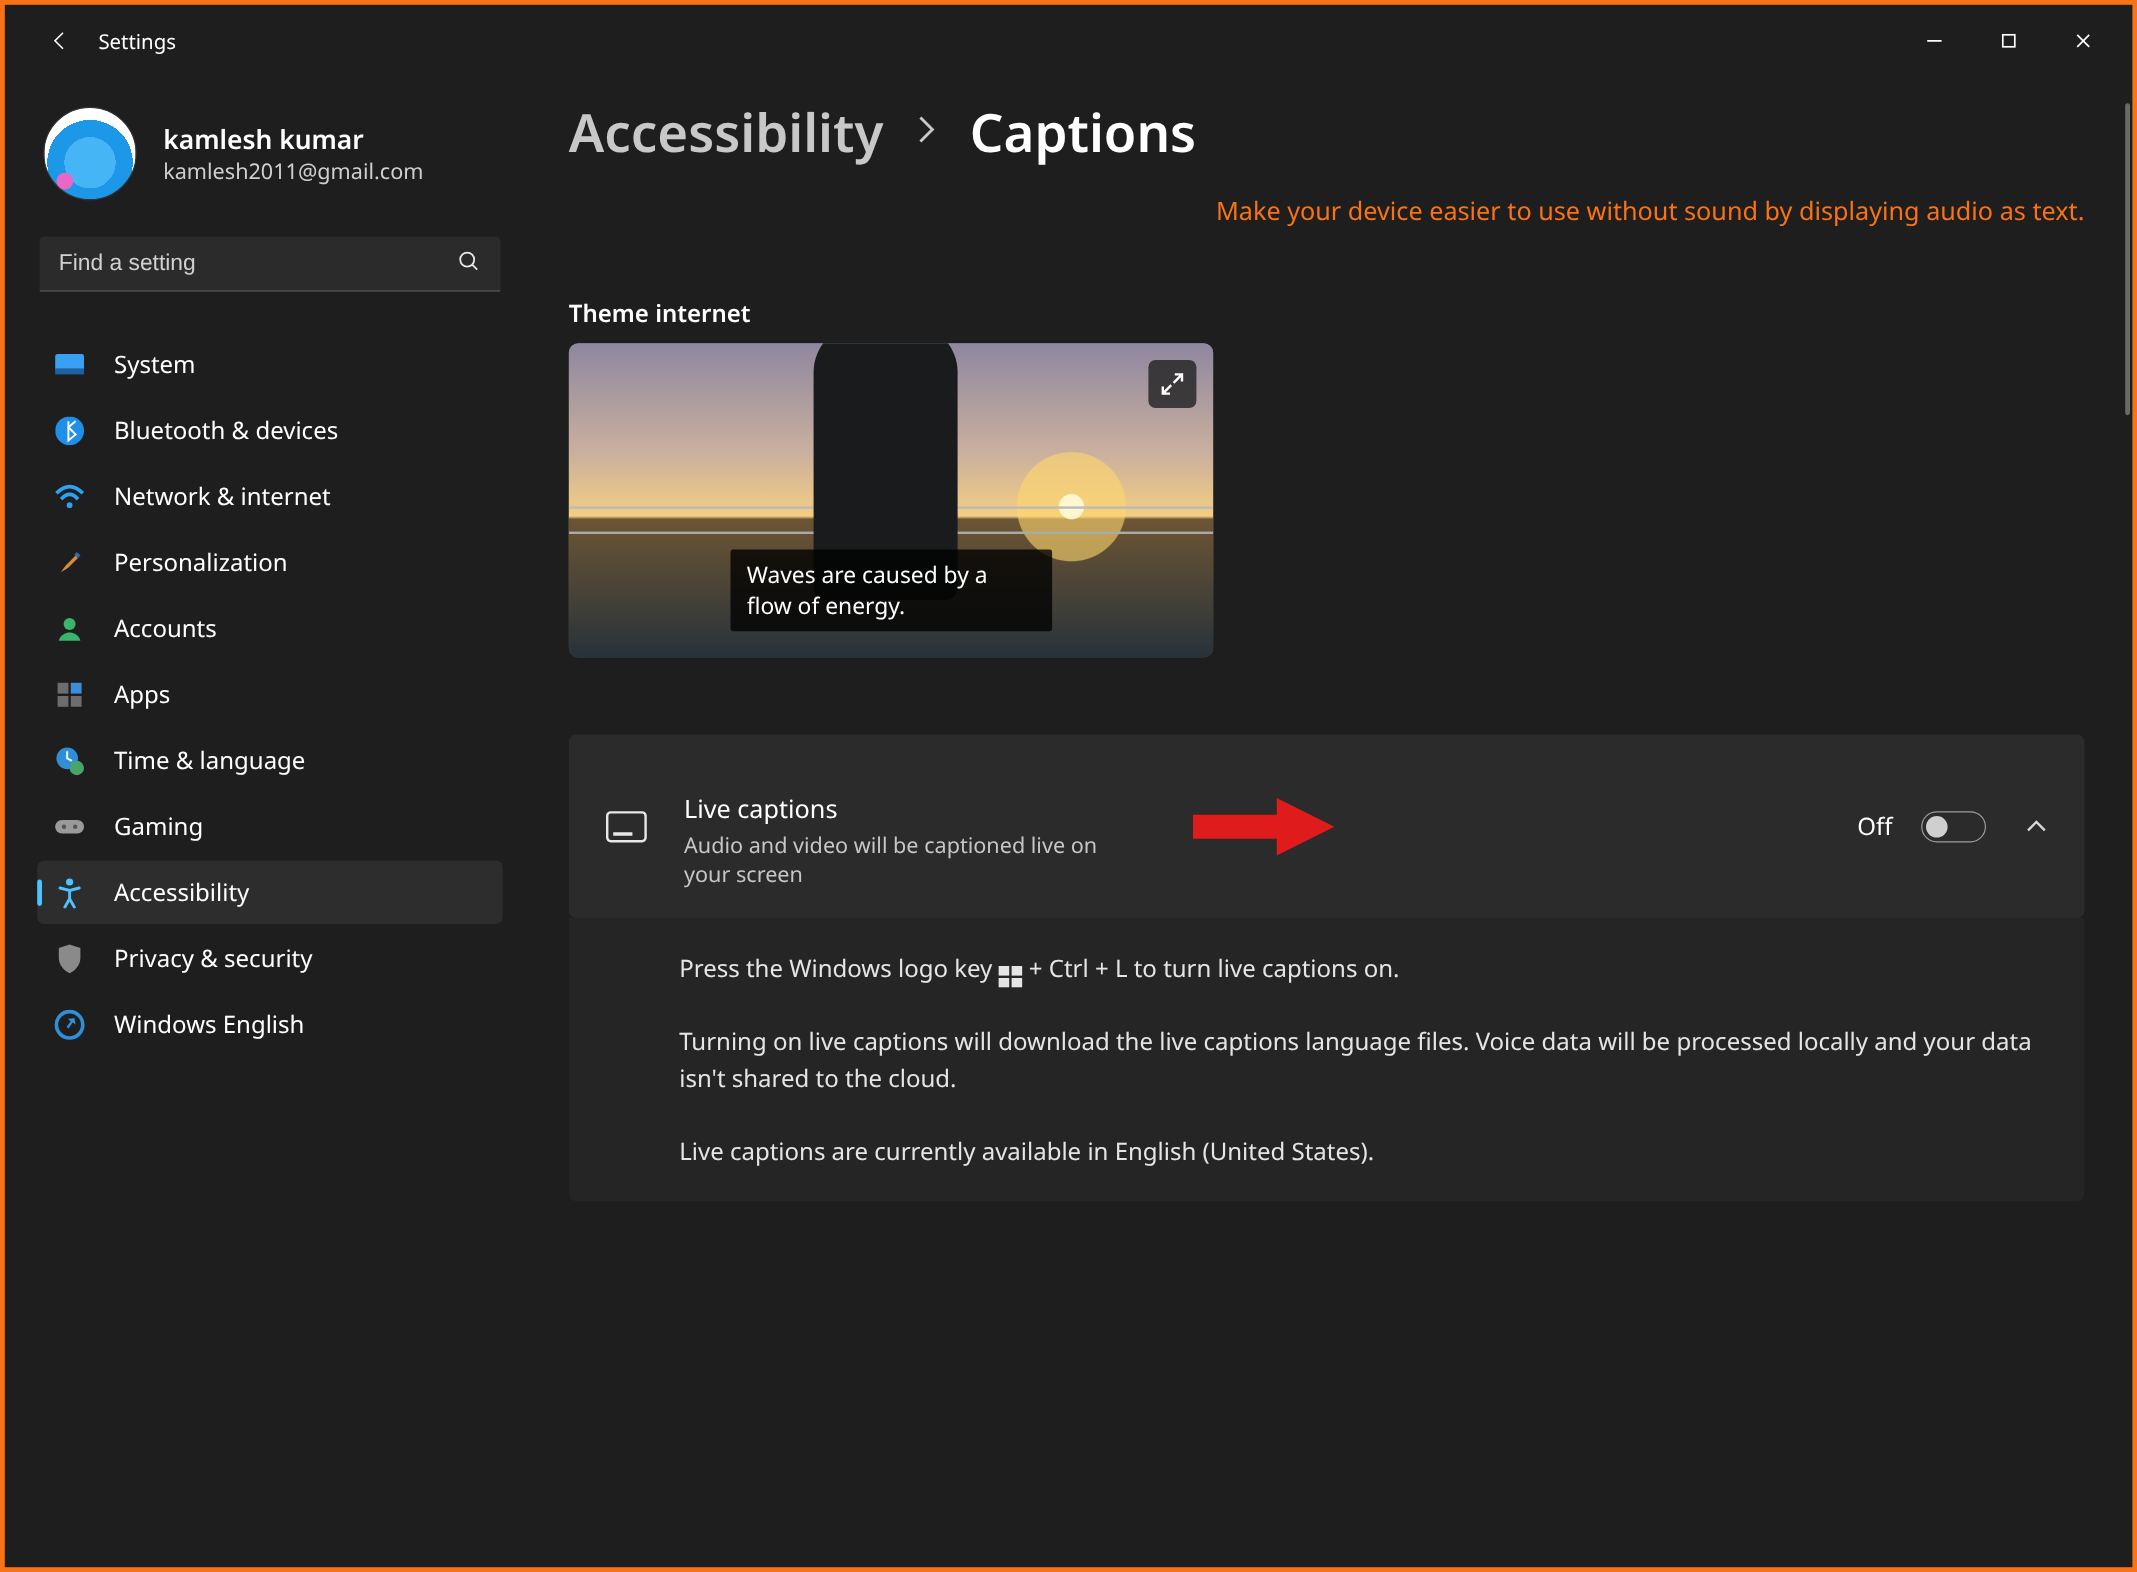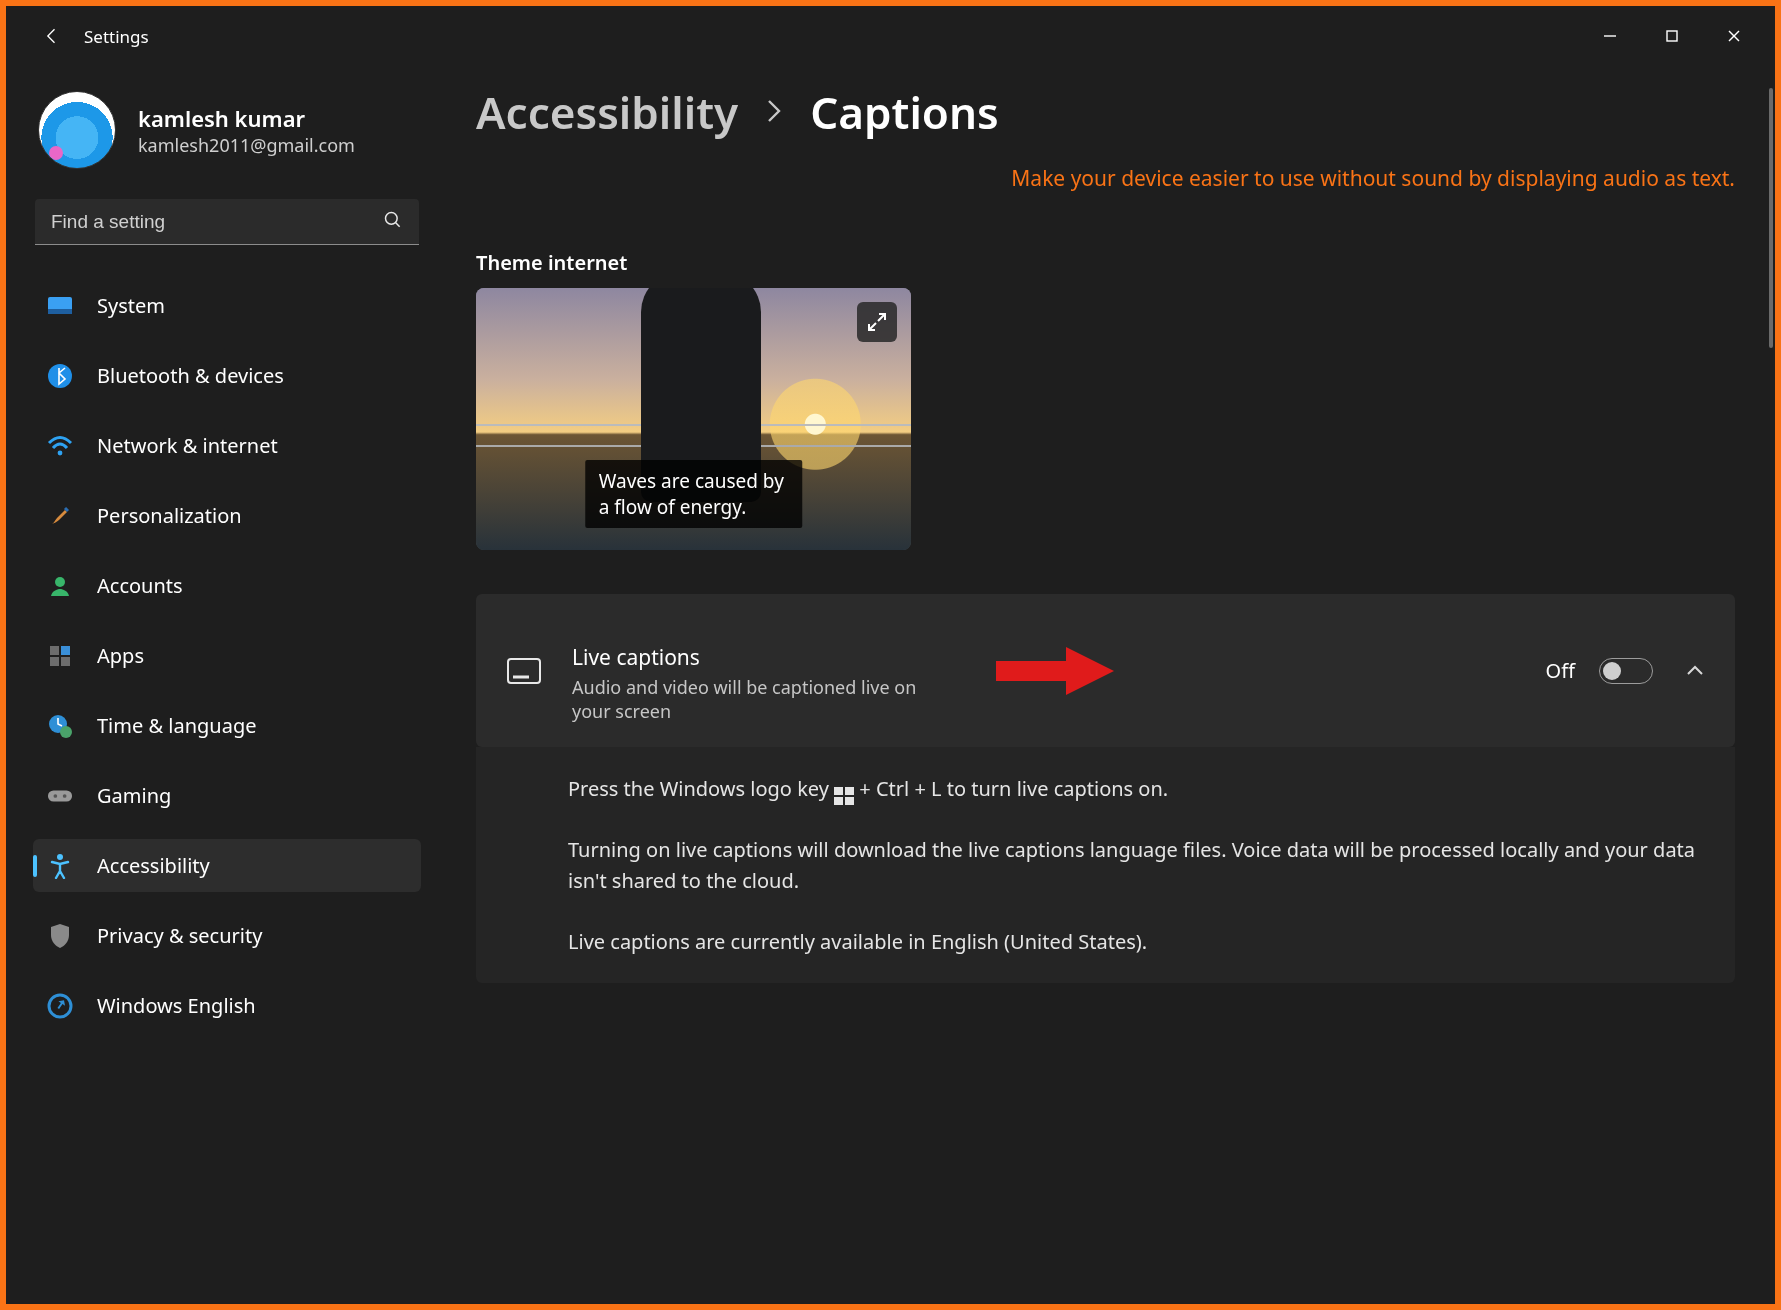--- a/index.html
+++ b/index.html
@@ -7,21 +7,21 @@
     font-family: "Segoe UI", "Segoe UI Variable", system-ui, sans-serif;
     background: #0b0c0d;
     color: #ffffff;
     width: 1781px;
     height: 1310px;
     overflow: hidden;
   }
   .window {
     width: 100%; height: 100%;
     background: #1e1e1e;
-    border: 6px solid #f97316;
+    border: 4px solid #f97316;
     display: flex; flex-direction: column;
     position: relative;
   }
   .scrollbar {
     position: absolute;
     top: 82px; right: 2px;
     width: 4px; height: 260px;
     background: #6a6a6a;
     border-radius: 2px;
   }
@@ -75,21 +75,21 @@
     border-radius:4px 4px 0 0;
     height:46px;
     display:flex; align-items:center;
   }
   .search input {
     flex:1; background:transparent; border:none; outline:none;
     color:#fef9c3; font-size:19px; padding:0 16px;
   }
   .search input::placeholder{color:#d0d0d0;}
   .search-icon { position:absolute; right:16px; top:11px; color:#e8e8e8;}
-  .nav { display:flex; flex-direction:column; gap:17px;}
+  .nav { display:flex; flex-direction:column; gap:2px;}
   .nav-item {
     display:flex; align-items:center; gap: 24px;
     height:53px; padding:0 14px;
     border-radius:6px;
     font-size:20px; color:#ffffff;
     position:relative;
   }
   .nav-item.active { background:#2d2d2d; }
   .nav-item.active .indicator{
     position:absolute; left:0; top:16px; width:4px; height:22px;
@@ -103,24 +103,24 @@
   .breadcrumb {
     display:flex; align-items:center; gap: 26px;
     margin-bottom: 22px;
   }
   .bc-parent { font-size:44px; font-weight:600; color:#c8c8c8; }
   .bc-sep { font-size:32px; color:#c8c8c8; }
   .bc-current { font-size:44px; font-weight:600; color:#ffffff; }
   .page-desc { font-size:21px; color:#f97316; margin-bottom: 57px; text-align: right;}
   .section-label { font-size:20px; font-weight:600; margin-bottom:12px;}
   .theme-preview {
-    width: 435px; height: 262px; border-radius:8px; overflow:hidden;
+    width: 537px; height: 262px; border-radius:8px; overflow:hidden;
     position:relative;
     background: linear-gradient(to bottom,#7d7b95 0%,#a89fa0 25%,#d7b87e 50%, #f0c470 52%, #3a4247 100%);
-    margin-bottom: 44px;
+    margin-bottom: 64px;
   }
   .sunset-sky{
     position:absolute; inset:0;
     background:
       radial-gradient(circle at 78% 52%, #fff7d0 0 10px, rgba(255,215,110,0.6) 11px 45px, transparent 46px),
       linear-gradient(to bottom, #8e87a0 0%, #cab09e 35%, #f3cd82 55%, #6c5534 56%, #28323a 100%);
   }
   .person{
     position:absolute; left:38%; top:-6%; width:120px; height:230px;
     background:#1a1b1d; border-radius:40px 40px 10px 10px;

